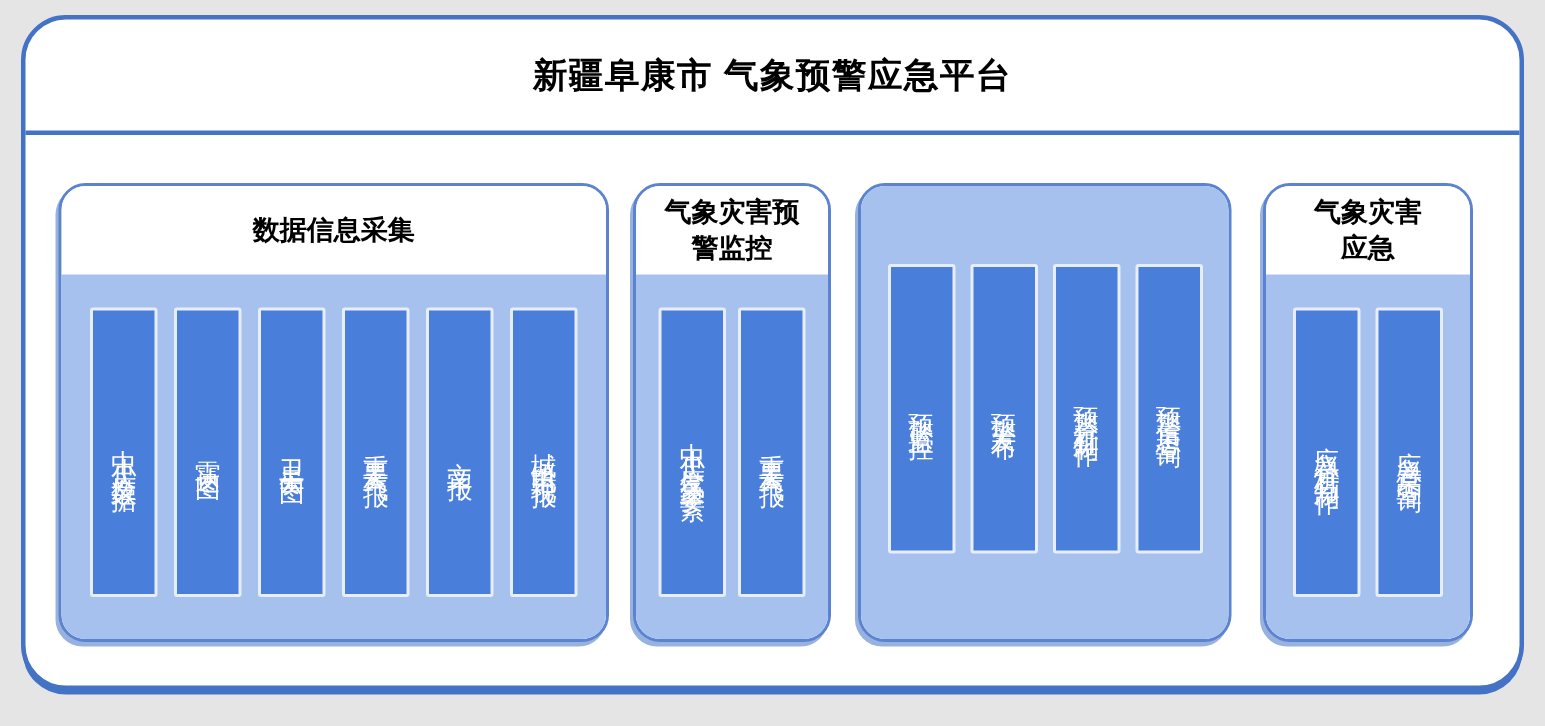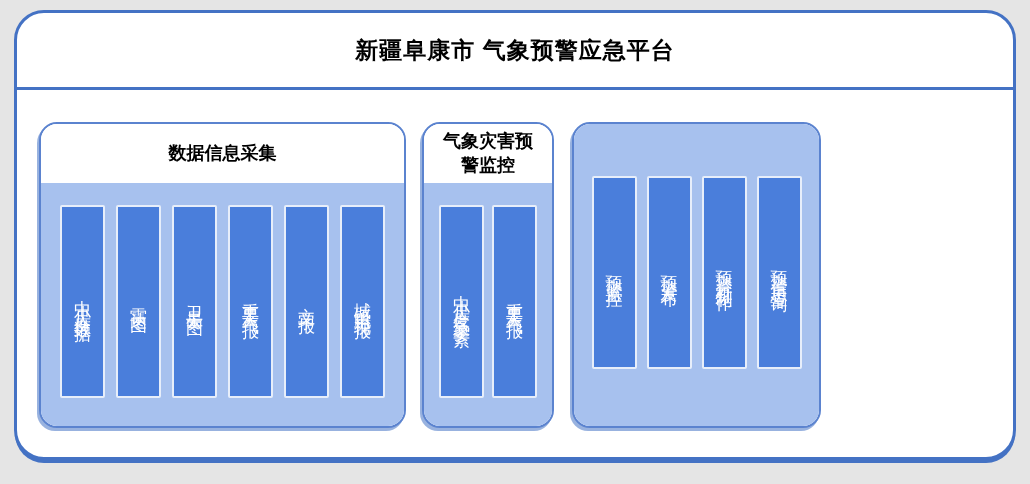--- a/index.html
+++ b/index.html
@@ -179,16 +179,27 @@
           </div>
           <div class="module-bar">
             <span class="module-bar-label">预警分析制作</span>
           </div>
           <div class="module-bar">
             <span class="module-bar-label">预警信息查询</span>
           </div>
         </div>
       </section>
 
+      <section class="group g4">
+        <div class="group-header">气象灾害应急</div>
+        <div class="group-body">
+          <div class="module-bar">
+            <span class="module-bar-label">应急分析与制作</span>
+          </div>
+          <div class="module-bar">
+            <span class="module-bar-label">应急产品查询</span>
+          </div>
+        </div>
+      </section>
 
     </div>
   </div>
 </div>
 
 </body></html>

